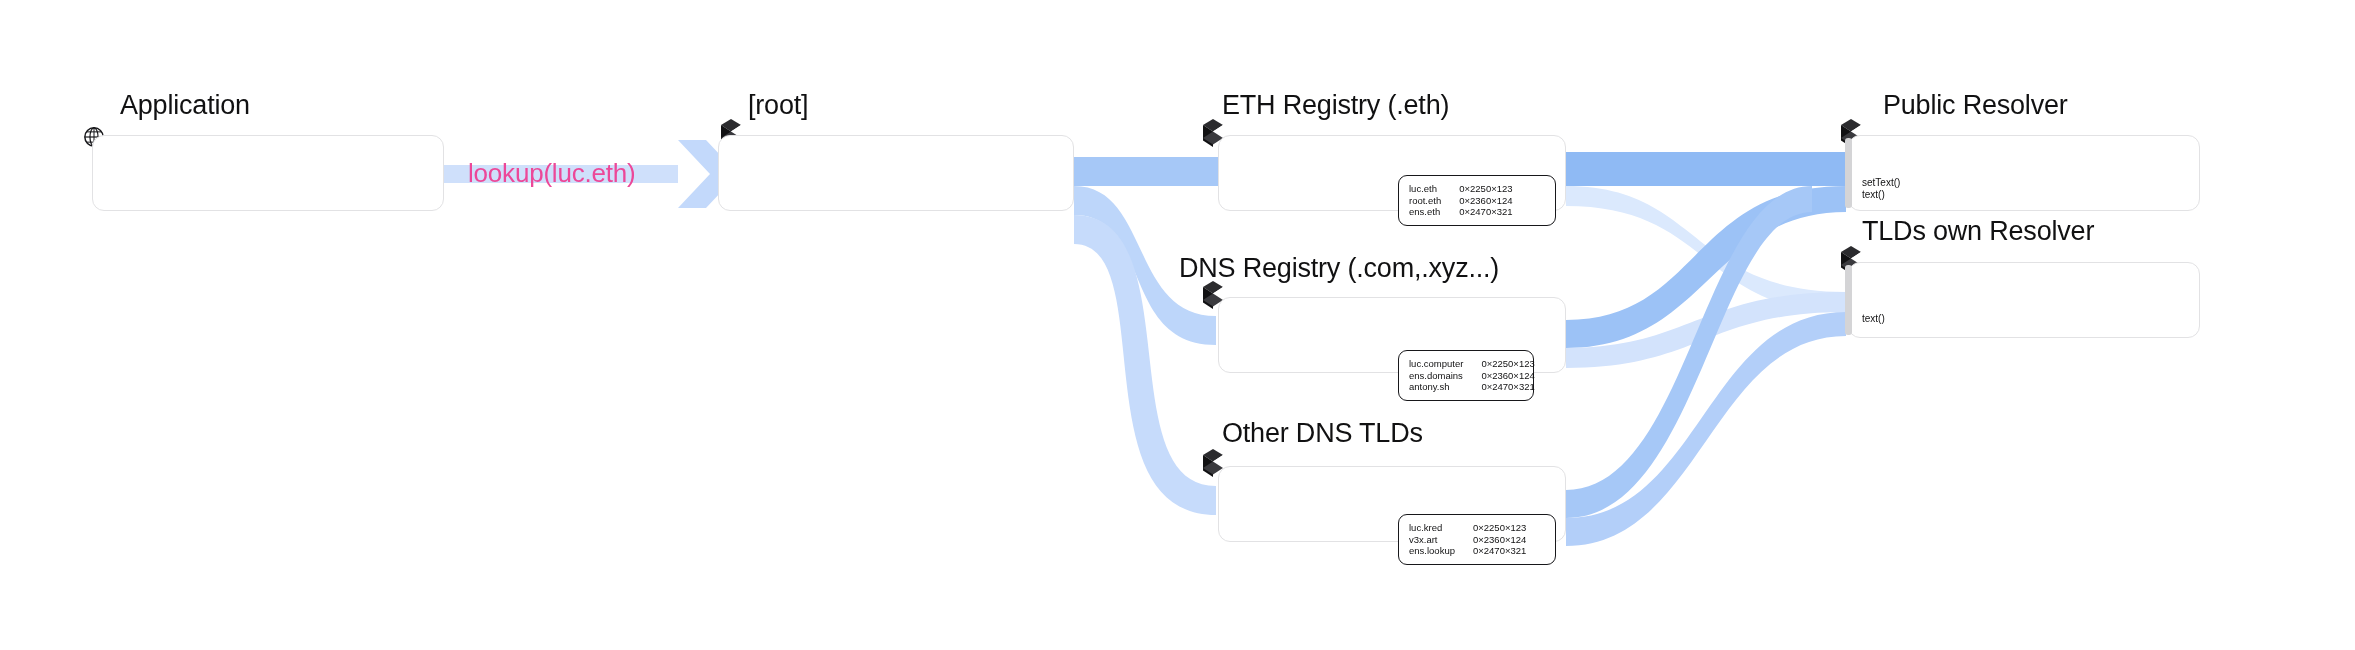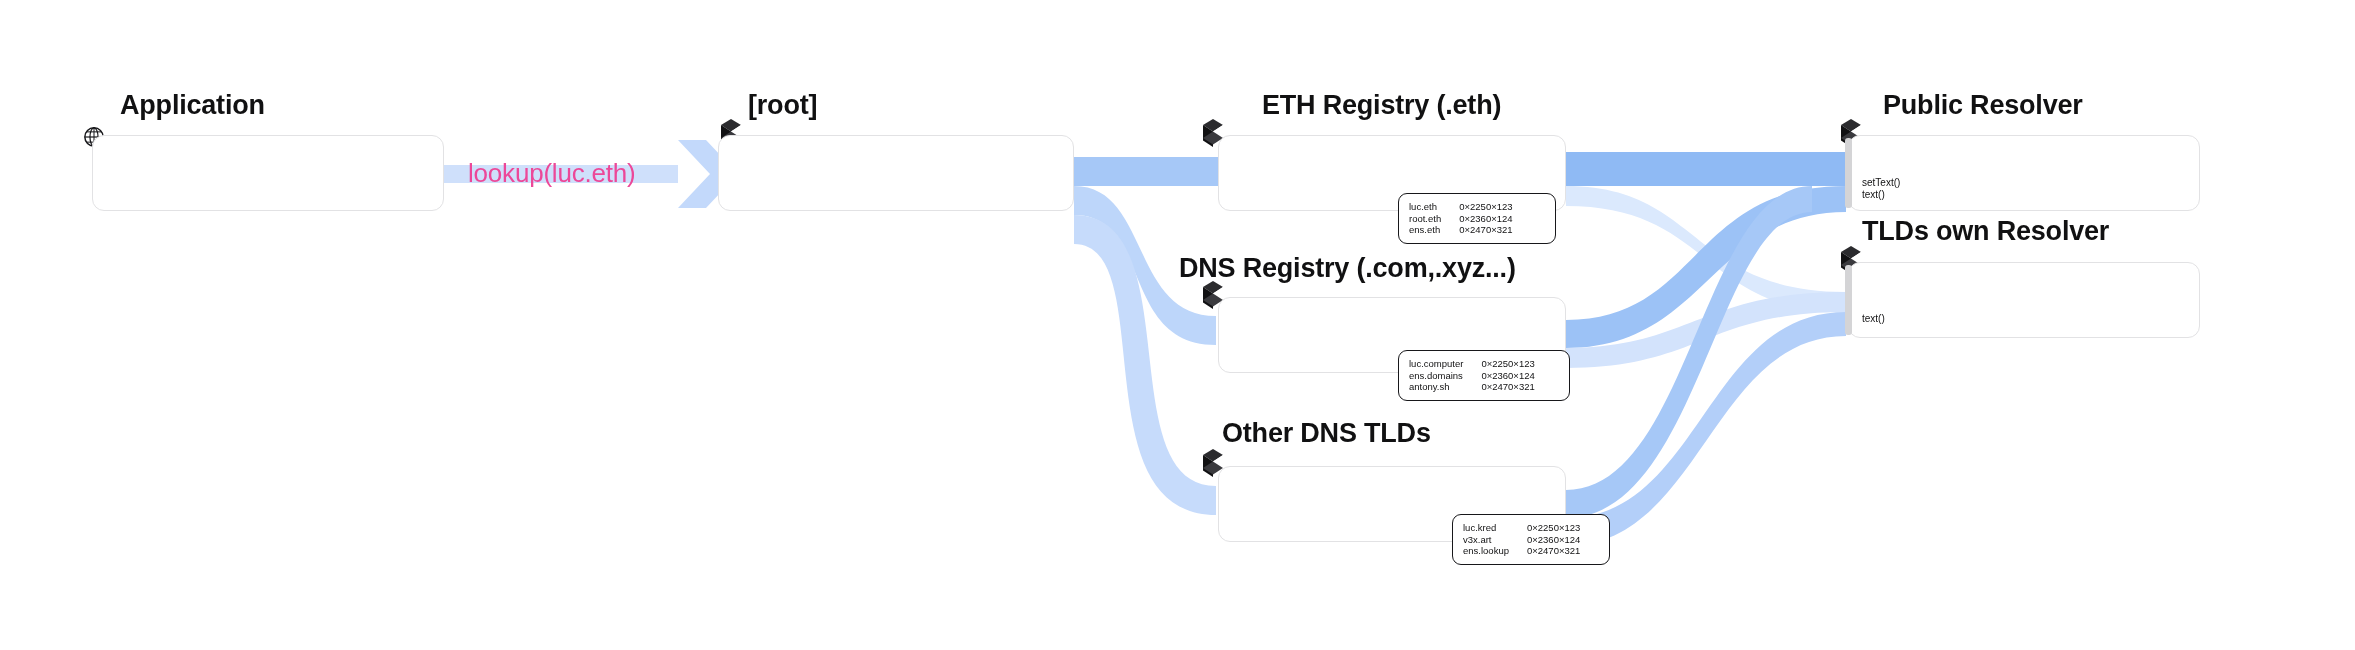--- a/index.html
+++ b/index.html
@@ -34,21 +34,21 @@
     box-sizing: border-box;
     background: #ffffff;
     border: 1px solid #e2e2e4;
     border-radius: 12px;
   }
   .node-title {
     position: absolute;
     white-space: nowrap;
     color: #111112;
     font-size: 27px;
-    font-weight: 700;
+    font-weight: 400;
     letter-spacing: -0.2px;
     line-height: 1;
   }
 
   
   .globe-icon {
     position: absolute;
     width: 22px;
     height: 22px;
   }
@@ -179,32 +179,32 @@
 
   <svg class="contract-icon" viewBox="0 0 26 30" style="left:718px; top:118px;" xmlns="http://www.w3.org/2000/svg">
     <path d="M13 1 L23 7 L13 13.5 L3 7 Z" fill="#2b2b2e"></path>
     <path d="M3 7 L13 13.5 L13 29 L3 22.5 Z" fill="#111113"></path>
     <path d="M23 7 L23 22.5 L13 29 L13 13.5 Z" fill="#ffffff"></path>
     <path d="M13 13.5 L23 20 L13 26.5 L3 20 Z" fill="#3a3a3e"></path>
   </svg>
 
   <div class="node" style="left:718px; top:135px; width:356px; height:76px;"></div>
 
-  <div class="node-title" style="left:1262px; top:92px;">ETH Registry (.eth)</div>
+  <div class="node-title" style="left:1222px; top:92px;">ETH Registry (.eth)</div>
 
   <svg class="contract-icon" viewBox="0 0 26 30" style="left:1200px; top:118px;" xmlns="http://www.w3.org/2000/svg">
     <path d="M13 1 L23 7 L13 13.5 L3 7 Z" fill="#2b2b2e"></path>
     <path d="M3 7 L13 13.5 L13 29 L3 22.5 Z" fill="#111113"></path>
     <path d="M23 7 L23 22.5 L13 29 L13 13.5 Z" fill="#ffffff"></path>
     <path d="M13 13.5 L23 20 L13 26.5 L3 20 Z" fill="#3a3a3e"></path>
   </svg>
 
   <div class="node" style="left:1218px; top:135px; width:348px; height:76px;"></div>
 
-  <div class="record-table" style="left:1398px; top:193px; width:158px;">
+  <div class="record-table" style="left:1398px; top:175px; width:158px;">
     <table>
       <tbody>
         <tr>
           <td class="c-name">luc.eth</td>
           <td class="c-a">0×225</td>
           <td>0×123</td>
         </tr>
         <tr>
           <td class="c-name">root.eth</td>
           <td class="c-a">0×236</td>
@@ -223,21 +223,21 @@
 
   <svg class="contract-icon" viewBox="0 0 26 30" style="left:1200px; top:280px;" xmlns="http://www.w3.org/2000/svg">
     <path d="M13 1 L23 7 L13 13.5 L3 7 Z" fill="#2b2b2e"></path>
     <path d="M3 7 L13 13.5 L13 29 L3 22.5 Z" fill="#111113"></path>
     <path d="M23 7 L23 22.5 L13 29 L13 13.5 Z" fill="#ffffff"></path>
     <path d="M13 13.5 L23 20 L13 26.5 L3 20 Z" fill="#3a3a3e"></path>
   </svg>
 
   <div class="node" style="left:1218px; top:297px; width:348px; height:76px;"></div>
 
-  <div class="record-table" style="left:1398px; top:350px; width:172px;">
+  <div class="record-table" style="left:1398px; top:350px; width:136px;">
     <table>
       <tbody>
         <tr>
           <td class="c-name">luc.computer</td>
           <td class="c-a">0×225</td>
           <td>0×123</td>
         </tr>
         <tr>
           <td class="c-name">ens.domains</td>
           <td class="c-a">0×236</td>
@@ -256,21 +256,21 @@
 
   <svg class="contract-icon" viewBox="0 0 26 30" style="left:1200px; top:448px;" xmlns="http://www.w3.org/2000/svg">
     <path d="M13 1 L23 7 L13 13.5 L3 7 Z" fill="#2b2b2e"></path>
     <path d="M3 7 L13 13.5 L13 29 L3 22.5 Z" fill="#111113"></path>
     <path d="M23 7 L23 22.5 L13 29 L13 13.5 Z" fill="#ffffff"></path>
     <path d="M13 13.5 L23 20 L13 26.5 L3 20 Z" fill="#3a3a3e"></path>
   </svg>
 
   <div class="node" style="left:1218px; top:466px; width:348px; height:76px;"></div>
 
-  <div class="record-table" style="left:1452px; top:514px; width:158px;">
+  <div class="record-table" style="left:1398px; top:514px; width:158px;">
     <table>
       <tbody>
         <tr>
           <td class="c-name">luc.kred</td>
           <td class="c-a">0×225</td>
           <td>0×123</td>
         </tr>
         <tr>
           <td class="c-name">v3x.art</td>
           <td class="c-a">0×236</td>

